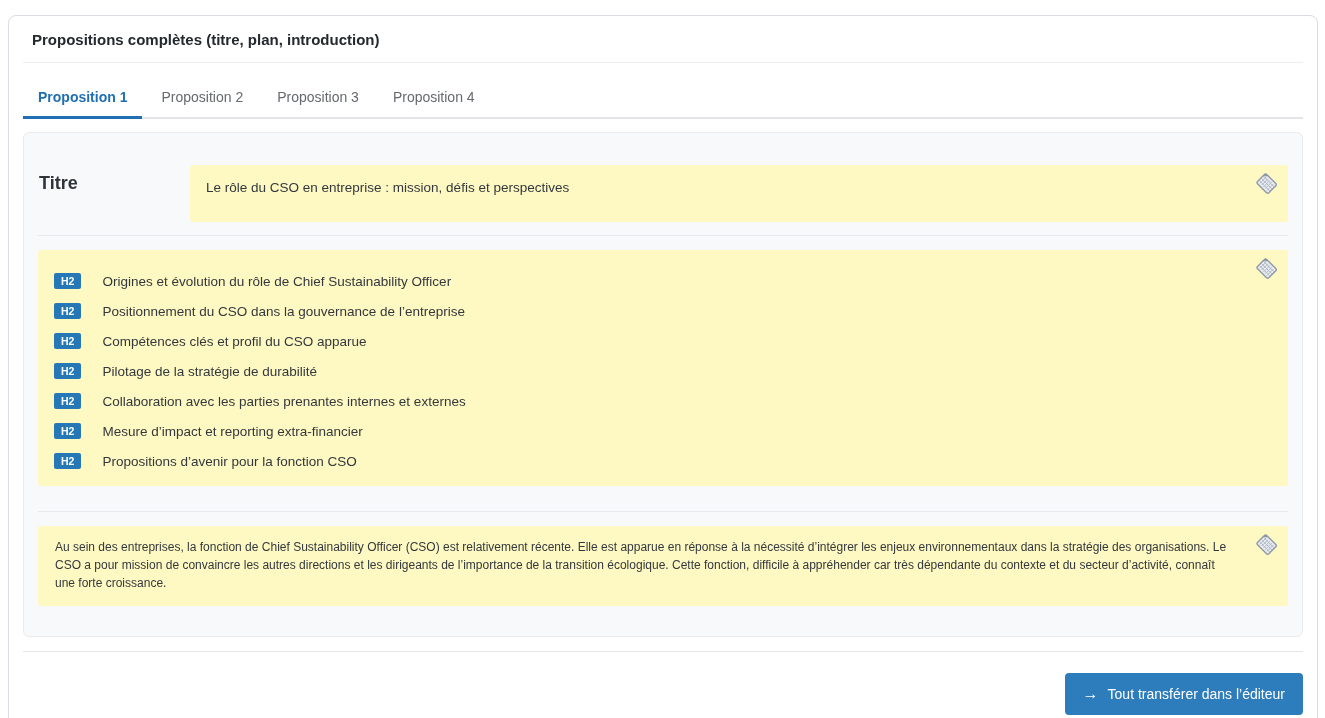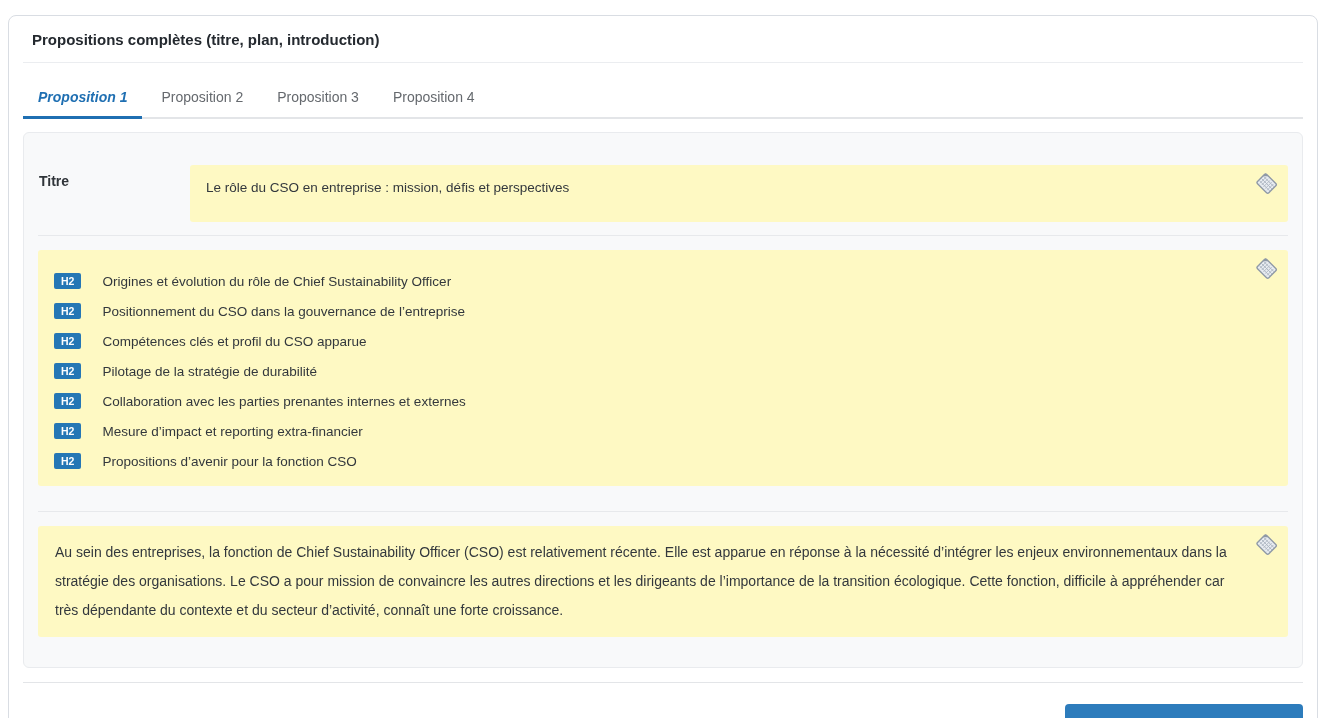--- a/index.html
+++ b/index.html
@@ -37,36 +37,35 @@
     margin-bottom: -2px;
     border-bottom: 3px solid transparent;
     cursor: pointer;
     white-space: nowrap;
     margin-right: 4px;
   }
   .tab.active {
     color: #1f6fb2;
     font-weight: 700;
     border-bottom-color: #1f6fb2;
-    font-style: italic;
   }
   
   .card {
     margin-top: 13px;
     background: #f8f9fa;
     border: 1px solid #e9ebee;
     border-radius: 6px;
     padding: 18px 0 14px 0;
   }
   .row { display: flex; padding: 14px 14px 13px 14px; }
   .row-divider { border-top: 1px solid #e7e9ec; margin: 0 14px; }
   .row-label {
     width: 152px;
     flex: 0 0 152px;
-    font-size: 14px;
+    font-size: 18px;
     font-weight: 700;
     color: #2f3439;
     padding-top: 8px;
     padding-left: 1px;
   }
   .row-content { flex: 1; }
   .white-box {
     position: relative;
     background: #fef9c3;
     border-radius: 3px;
@@ -88,21 +87,21 @@
     color: #ffffff;
     font-size: 10.5px;
     font-weight: 700;
     border-radius: 2px;
     padding: 3px 7px;
     line-height: 1;
     margin-right: 21px;
   }
   .plan-text { font-size: 13.5px; color: #33383d; }
   .intro-box { padding: 12px 55px 12px 17px; min-height: 80px; }
-  .intro-text { font-size: 14px; line-height: 29px; color: #33383d; }
+  .intro-text { font-size: 12px; line-height: 18px; color: #33383d; }
   .row-intro { padding-bottom: 16px; }
   
   .footer-divider { border-top: 1px solid #e3e5e8; margin-top: 14px; }
   .footer { display: flex; justify-content: flex-end; padding: 21px 0 10px 0; }
   .transfer-button {
     display: inline-flex;
     align-items: center;
     gap: 9px;
     background: #2d7cbc;
     color: #ffffff;

